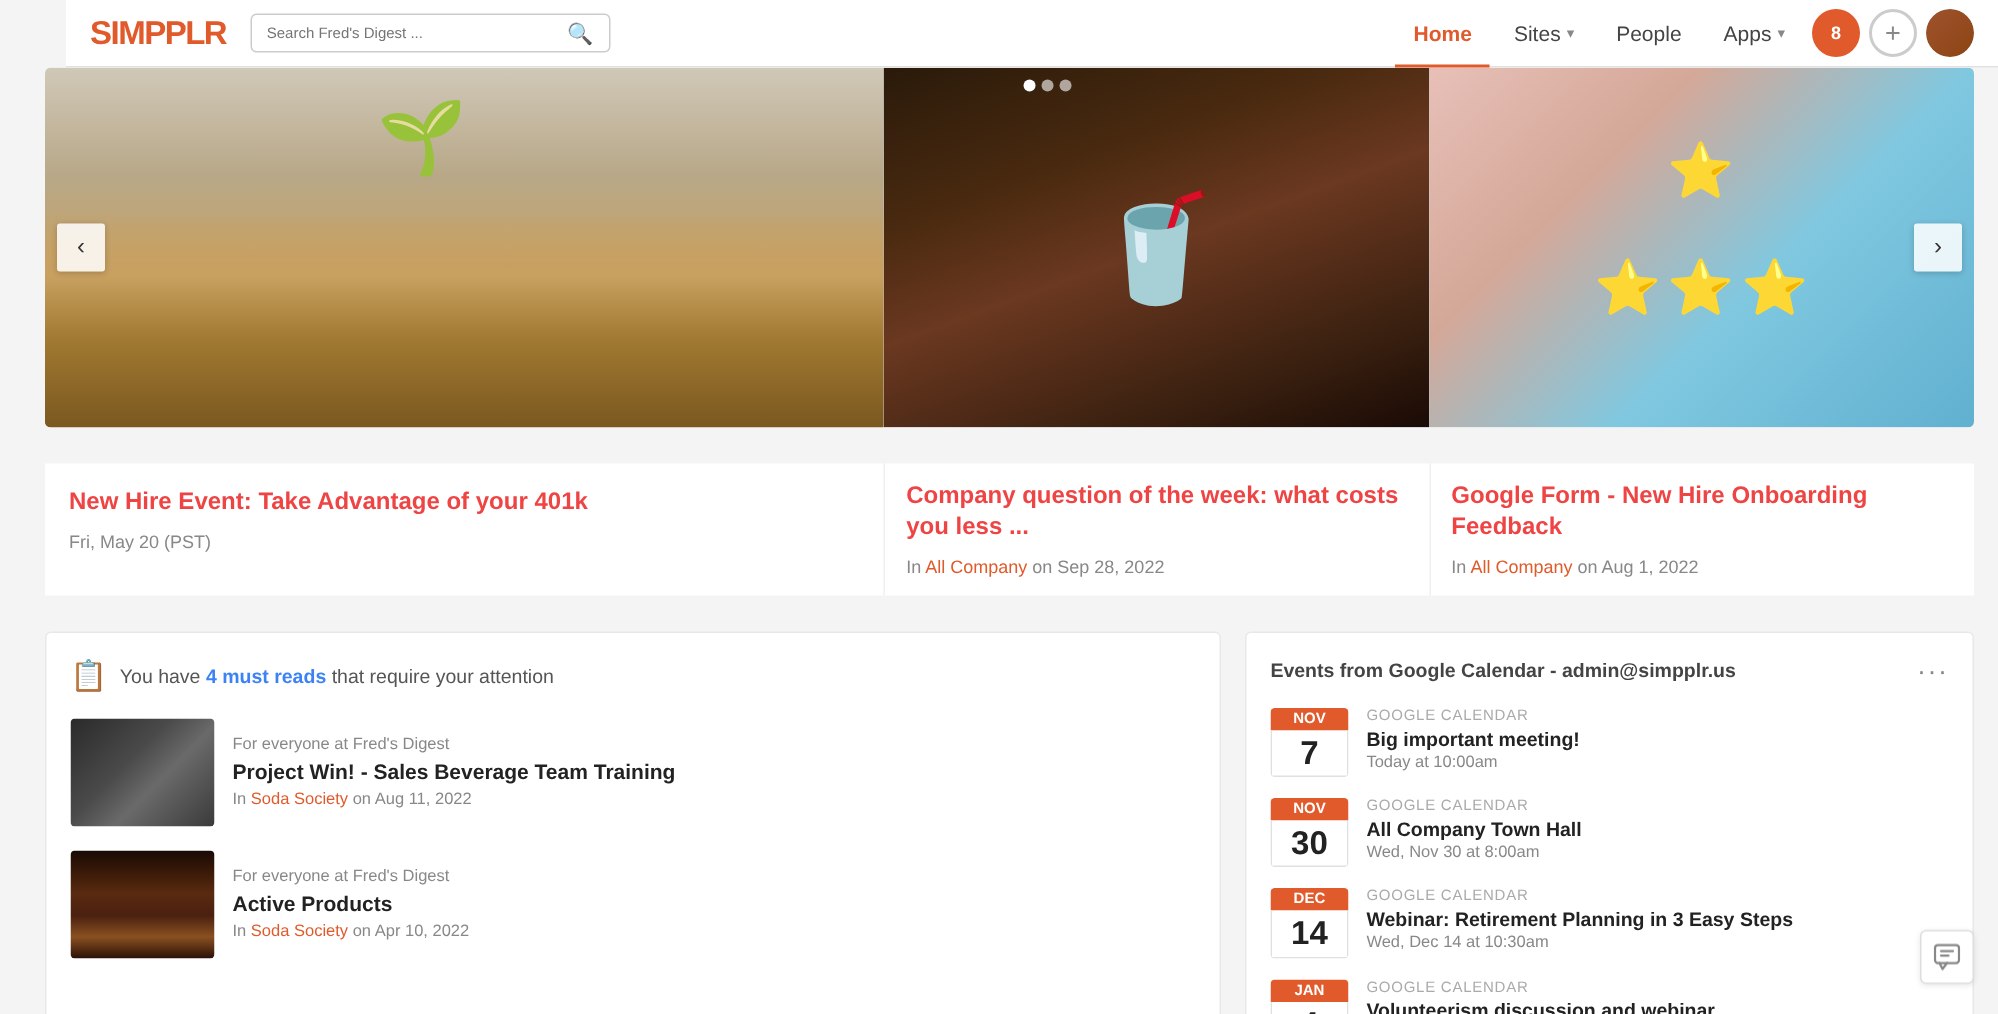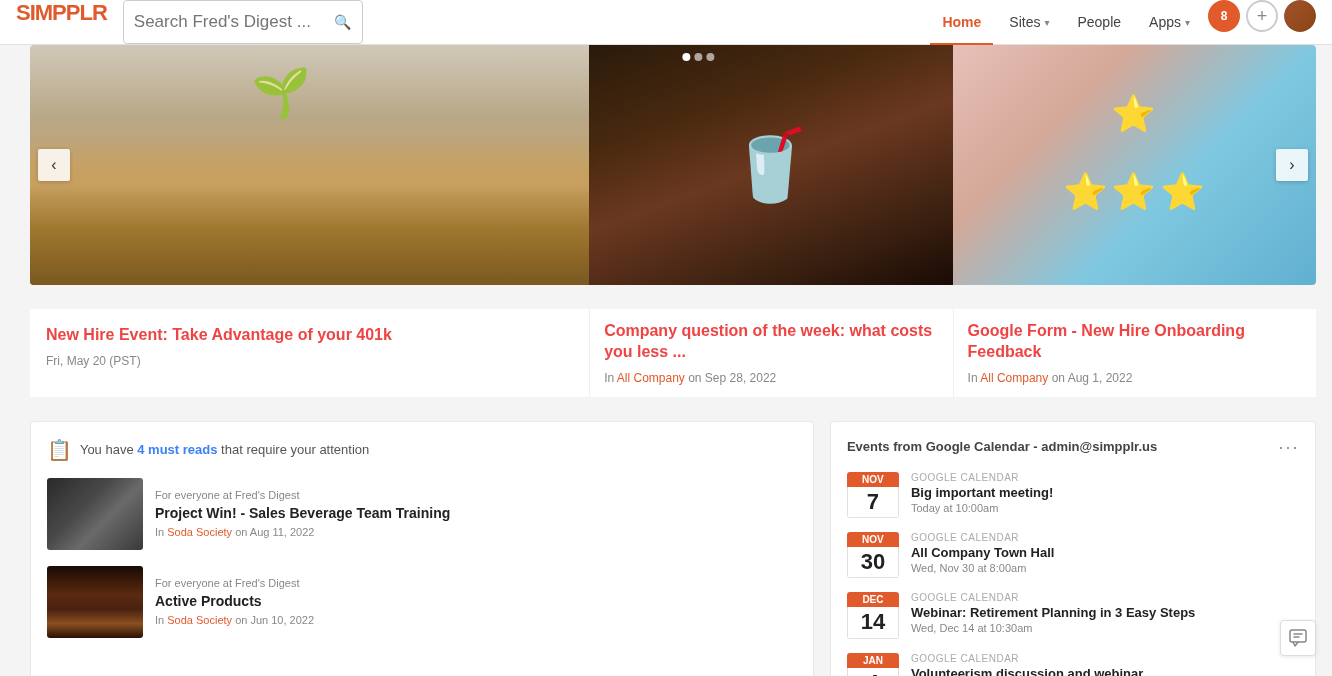--- a/index.html
+++ b/index.html
@@ -1,29 +1,29 @@
 <!DOCTYPE html>
 <html><head>
   <meta charset="utf-8">
   <style>
     * { box-sizing: border-box; margin: 0; padding: 0; }
     body { font-family: -apple-system, BlinkMacSystemFont, 'Segoe UI', sans-serif; background: #f4f4f4; color: #333; }
 
     
     .navbar {
-      display: flex; background: #fff;
+      display: flex; align-items: center; background: #fff;
       height: 45px; padding: 0 16px; border-bottom: 1px solid #e0e0e0;
-      position: sticky; top: 0; z-index: 100;
+      position: sticky; top: 0; z-index: 100; margin-left: 44px;
     }
     .nav-logo { font-size: 22px; font-weight: 800; color: #e05a2b; letter-spacing: -1px; margin-right: 16px; }
     .nav-search {
       display: flex; align-items: center; border: 1px solid #ccc; border-radius: 4px;
       padding: 4px 10px; width: 240px; background: #fff;
     }
-    .nav-search input { border: none; outline: none; font-size: 17px; color: #555; width: 100%; background: transparent; }
+    .nav-search input { border: none; outline: none; font-size: 10px; color: #555; width: 100%; background: transparent; }
     .nav-search-icon { color: #aaa; font-size: 14px; margin-left: 4px; }
     .nav-spacer { flex: 1; }
     .nav-links { display: flex; align-items: center; gap: 4px; }
     .nav-link {
       padding: 14px 12px; height: 45px; display: flex; align-items: center;
       font-size: 14px; color: #444; cursor: pointer; text-decoration: none;
       position: relative;
     }
     .nav-link.active { color: #e05a2b; font-weight: 600; }
     .nav-link.active::after {
@@ -309,21 +309,21 @@
 
       <div class="must-read-item">
         <div class="must-read-thumb">
           <div class="thumb-drink"></div>
         </div>
         <div class="must-read-content">
           <div class="must-read-for">For everyone at Fred's Digest</div>
           <div class="must-read-title">Active Products</div>
           <div class="must-read-meta">
             In <a>Soda Society</a>
-            <span>on Jun 10, 2022</span>
+            <span>on Apr 10, 2022</span>
           </div>
         </div>
       </div>
     </div>
 
     <div class="events-card">
       <div class="events-header">
         <span class="events-title">Events from Google Calendar - admin@simpplr.us</span>
         <span class="events-more">···</span>
       </div>

